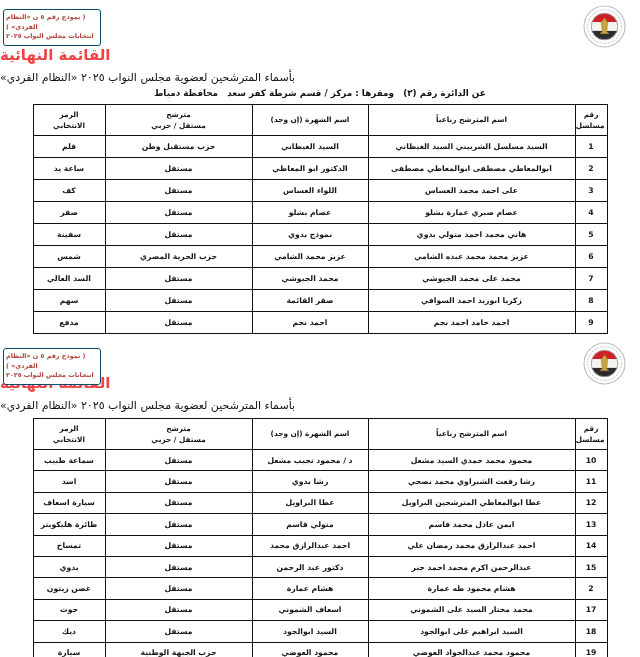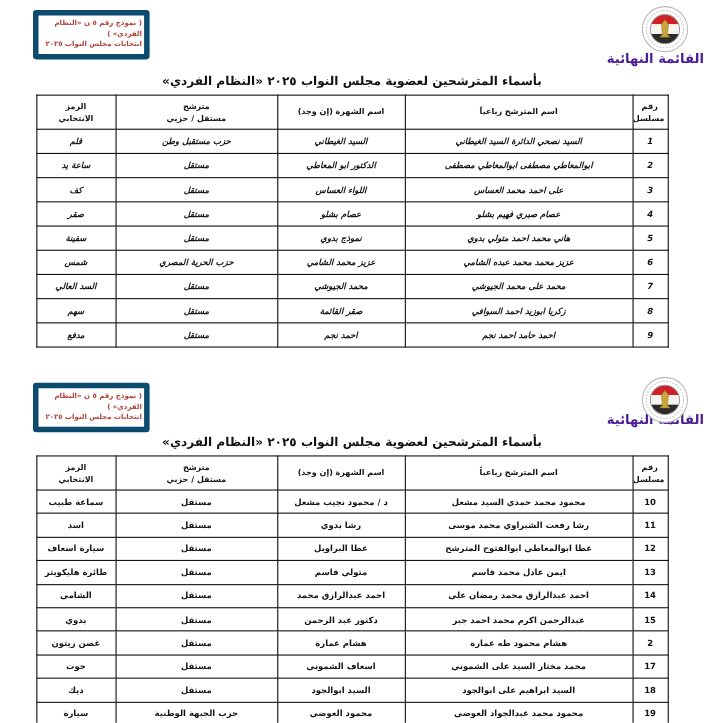--- a/index.html
+++ b/index.html
@@ -9,59 +9,59 @@
     font-family:"DejaVu Sans", sans-serif;
     direction:rtl;
     overflow:hidden;
     color:#151515;
   }
   .page{position:relative;width:640px;}
   .page-1{height:338px;}
   .page-2{height:319px;}
 
   .stamp-box{
-    position:absolute;left:30px;top:9px;width:92px;
-    border:5px solid #0c4a6e;border-radius:3px;
-    padding:3px 2px;text-align:right;
+    position:absolute;left:3px;top:9px;width:92px;
+    border:1px solid #0c4a6e;border-radius:3px;
+    padding:3px 2px;text-align:left;
     color:#b0433b;font-size:6.4px;font-weight:bold;line-height:1.5;
     background:#fff;
   }
   .page-2 .stamp-box{top:10px;}
 
   .authority-logo{position:absolute;right:14px;top:5px;width:43px;height:43px;}
   .page-2 .authority-logo{top:4px;}
 
   .doc-title{
-    text-align:right;margin:0;padding-top:46px;
-    color:#4c1d95;font-size:12px;font-weight:bold;letter-spacing:0;
+    text-align:left;margin:0;padding-top:46px;
+    color:#ef4444;font-size:15px;font-weight:bold;letter-spacing:0;
   }
   .page-2 .doc-title{padding-top:36px;}
   .doc-subtitle{
-    text-align:center;margin:0;padding-top:7px;
-    color:#111;font-size:11px;font-weight:bold;
+    text-align:left;margin:0;padding-top:7px;
+    color:#111;font-size:11px;font-weight:normal;
   }
   .doc-district{
     text-align:center;margin:0;padding-top:4px;
     color:#111;font-size:8.8px;font-weight:bold;
   }
 
   table.candidates{
     width:574px;margin:6px auto 0 auto;
     border-collapse:collapse;table-layout:fixed;
     border:1.6px solid #000;
   }
   .candidates th,.candidates td{
     border:1px solid #111;
     text-align:center;vertical-align:middle;
     font-weight:bold;color:#141414;
     padding:0 2px;overflow:hidden;
   }
   .candidates th{font-size:7.3px;line-height:1.55;white-space:pre-line;height:30px;}
   .candidates td{font-size:7.7px;}
-  .t1 td{height:21px;font-style:italic;}
+  .t1 td{height:21px;}
   .t2 td{height:20.4px;}
 
   .col-serial{width:32px;}
   .col-name{width:207px;}
   .col-nickname{width:116px;}
   .col-affiliation{width:147px;}
   .col-symbol{width:72px;}
 </style>
 </head>
 <body>
@@ -83,20 +83,21 @@
       <rect x="7" y="8" width="28" height="8.7" fill="#d02027"></rect>
       <rect x="7" y="16.7" width="28" height="8.6" fill="#f6f4ee"></rect>
       <rect x="7" y="25.3" width="28" height="8.7" fill="#2b2b2b"></rect>
       <path d="M21 12.5 L24.2 16.8 L23.2 25.8 L25.6 28.2 L16.4 28.2 L18.8 25.8 L17.8 16.8 Z" fill="#caa43c" stroke="#8a6d1f" stroke-width="0.4"></path>
     </g>
     <circle cx="21" cy="21" r="13" fill="none" stroke="#9a9a9a" stroke-width="0.9"></circle>
   </svg>
 
   <h1 class="doc-title">القائمة النهائية</h1>
   <div class="doc-subtitle">بأسماء المترشحين لعضوية مجلس النواب ٢٠٢٥ «النظام الفردي»</div>
+  <div class="doc-district">عن الدائرة رقم (٢)&nbsp;&nbsp; ومقرها : مركز / قسم شرطة كفر سعد&nbsp;&nbsp; محافظة دمياط</div>
 
   <table class="candidates t1" id="table1">
     <colgroup>
       <col class="col-serial">
         <col class="col-name">
         <col class="col-nickname">
         <col class="col-affiliation">
         <col class="col-symbol">
     </colgroup>
     <thead>
@@ -107,42 +108,42 @@
         <th>اسم الشهرة (إن وجد)</th>
         <th>مترشح
 مستقل / حزبي</th>
         <th>الرمز
 الانتخابي</th>
       </tr>
     </thead>
     <tbody>
         <tr>
           <td>1</td>
-          <td>السيد نصحي الدائرة السيد الغيطاني</td>
+          <td>السيد مسلسل الشربيني السيد الغيطاني</td>
           <td>السيد الغيطاني</td>
           <td>حزب مستقبل وطن</td>
           <td>قلم</td>
         </tr>
         <tr>
           <td>2</td>
           <td>ابوالمعاطي مصطفى ابوالمعاطي مصطفى</td>
           <td>الدكتور ابو المعاطي</td>
           <td>مستقل</td>
           <td>ساعة يد</td>
         </tr>
         <tr>
           <td>3</td>
           <td>على احمد محمد العساس</td>
           <td>اللواء العساس</td>
           <td>مستقل</td>
           <td>كف</td>
         </tr>
         <tr>
           <td>4</td>
-          <td>عصام صبري فهيم بشلو</td>
+          <td>عصام صبري عمارة بشلو</td>
           <td>عصام بشلو</td>
           <td>مستقل</td>
           <td>صقر</td>
         </tr>
         <tr>
           <td>5</td>
           <td>هاني محمد احمد متولي بدوي</td>
           <td>نموذج بدوي</td>
           <td>مستقل</td>
           <td>سفينة</td>
@@ -227,45 +228,45 @@
     <tbody>
         <tr>
           <td>10</td>
           <td>محمود محمد حمدي السيد مشعل</td>
           <td>د / محمود نجيب مشعل</td>
           <td>مستقل</td>
           <td>سماعة طبيب</td>
         </tr>
         <tr>
           <td>11</td>
-          <td>رشا رفعت الشبراوي محمد موسى</td>
+          <td>رشا رفعت الشبراوي محمد نصحي</td>
           <td>رشا بدوي</td>
           <td>مستقل</td>
           <td>اسد</td>
         </tr>
         <tr>
           <td>12</td>
-          <td>عطا ابوالمعاطي ابوالفتوح المترشح</td>
+          <td>عطا ابوالمعاطي المترشحين البراويل</td>
           <td>عطا البراويل</td>
           <td>مستقل</td>
           <td>سيارة اسعاف</td>
         </tr>
         <tr>
           <td>13</td>
           <td>ايمن عادل محمد قاسم</td>
           <td>متولي قاسم</td>
           <td>مستقل</td>
           <td>طائرة هليكوبتر</td>
         </tr>
         <tr>
           <td>14</td>
           <td>احمد عبدالرازق محمد رمضان علي</td>
           <td>احمد عبدالرازق محمد</td>
           <td>مستقل</td>
-          <td>الشامي</td>
+          <td>تمساح</td>
         </tr>
         <tr>
           <td>15</td>
           <td>عبدالرحمن اكرم محمد احمد جبر</td>
           <td>دكتور عبد الرحمن</td>
           <td>مستقل</td>
           <td>بدوي</td>
         </tr>
         <tr>
           <td>2</td>

